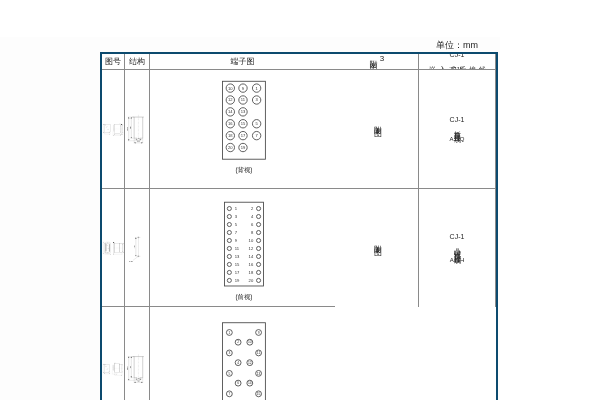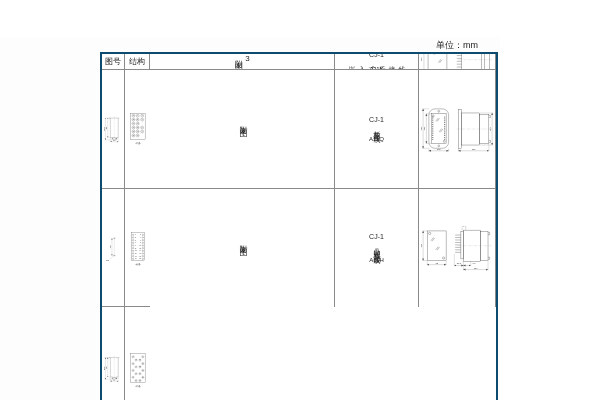--- a/index.html
+++ b/index.html
@@ -47,20 +47,21 @@
   </defs>
 </svg>
 
 <div class="sheet">
   <div class="unit">单位：mm</div>
 
   <div class="tbl">
 
     <div class="c hd">图号</div>
     <div class="c hd">结构</div>
+    <div class="c hd noR">端子图</div>
 
     <div class="c">
       <span class="figno">附图3</span>
     </div>
     <div class="c structure">
       <span class="model">CJ-1</span>
       <span class="mount">嵌入式后接线</span>
       <span class="code">A11K</span>
     </div>
     <div class="c">

